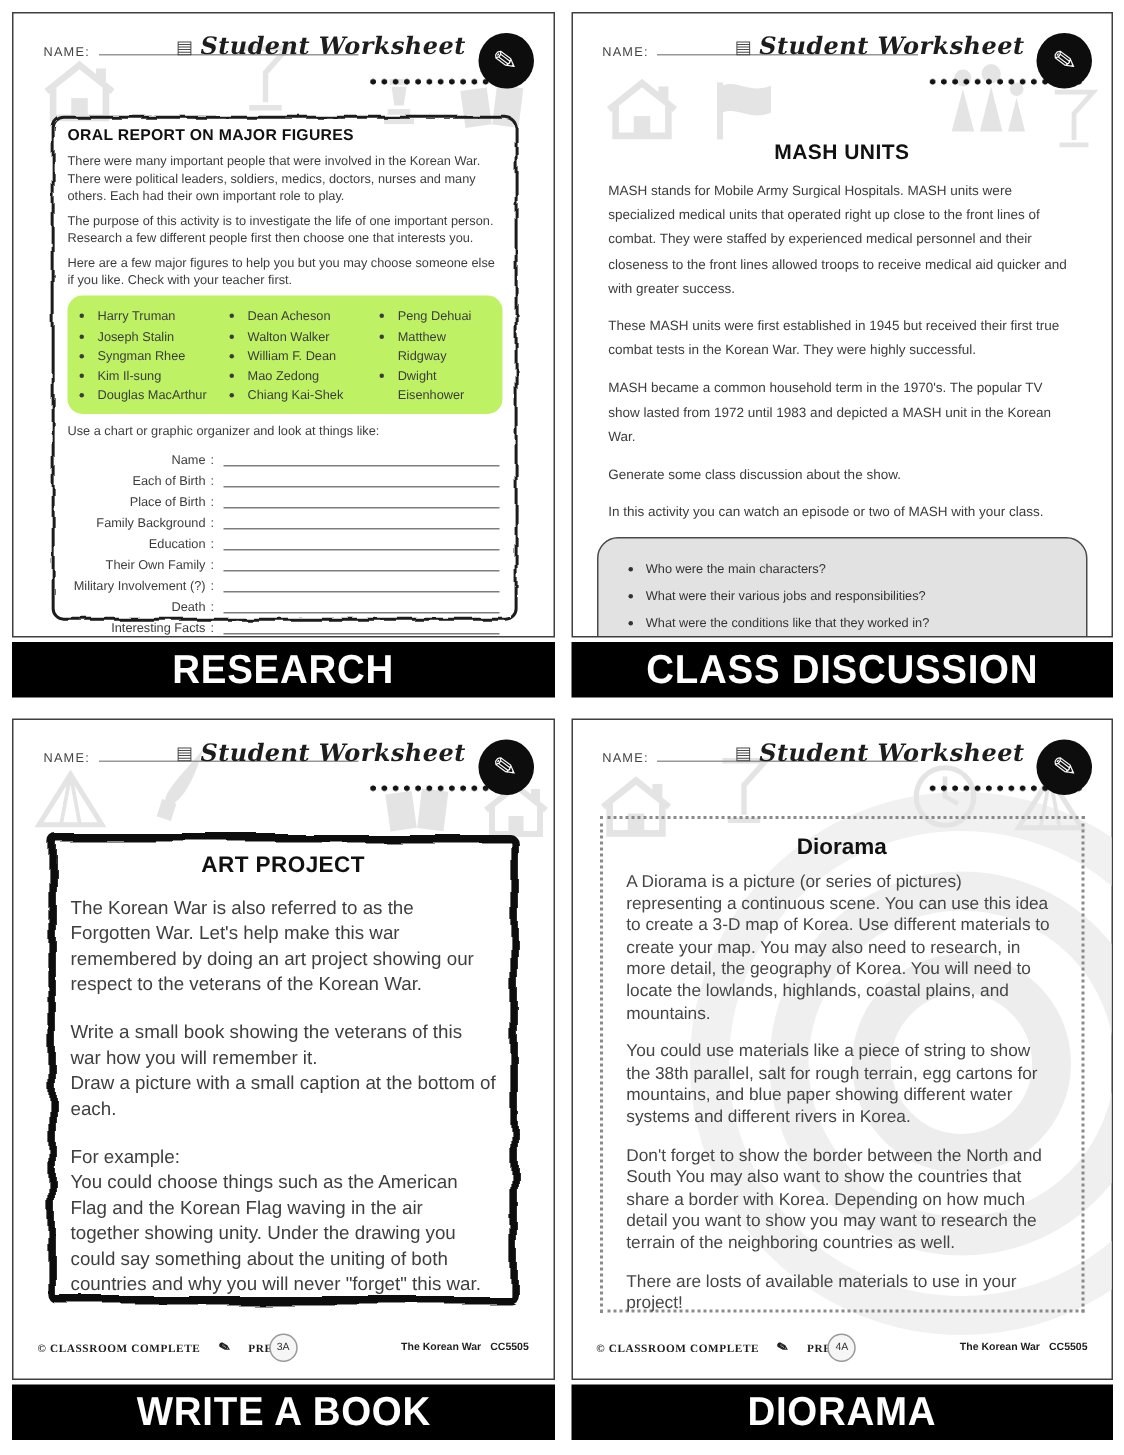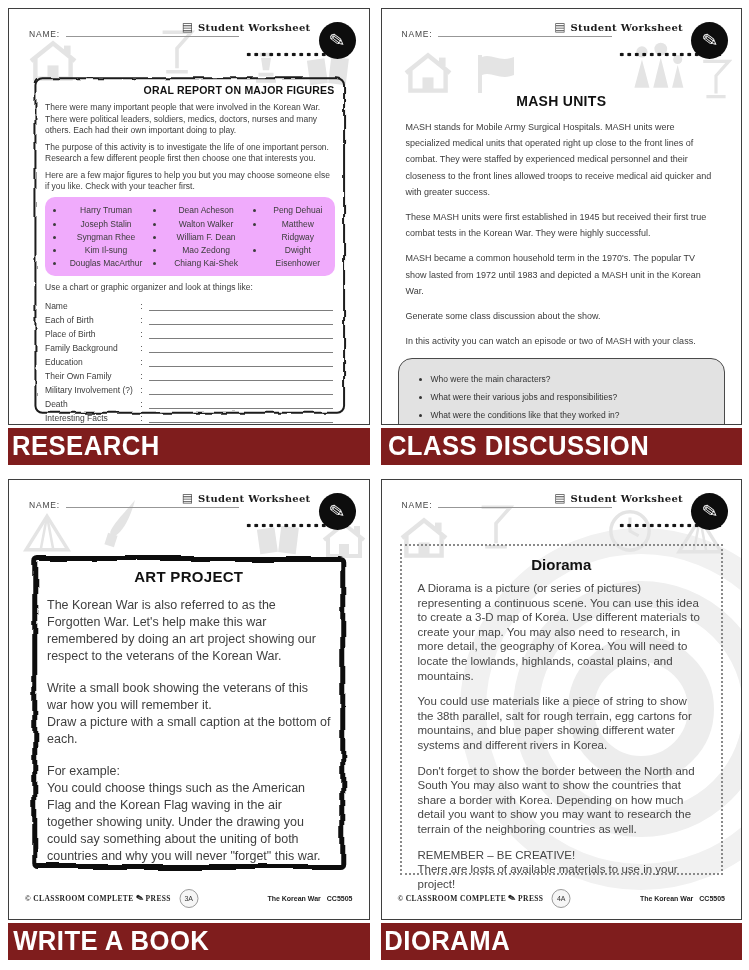--- a/index.html
+++ b/index.html
@@ -1,47 +1,47 @@
 <!DOCTYPE html>
 <html><head>
 <meta charset="utf-8">
 <style>
   html,body{margin:0;padding:0;background:#ffffff;}
   body{width:749px;height:970px;overflow:hidden;font-family:"Liberation Sans",sans-serif;color:#2b2b2b;position:relative;}
   .sheet-grid{position:absolute;inset:0;display:grid;grid-template-columns:1fr 1fr;grid-template-rows:457px 481px;column-gap:11px;row-gap:14px;padding:8px 7px 14px 8px;box-sizing:border-box;}
   .cell{display:flex;flex-direction:column;min-width:0;}
   .page{flex:1;background:#fff;border:1.5px solid #3f3f3f;position:relative;overflow:hidden;}
-  .banner{margin-top:3px;height:37px;background:#7f1d1d;color:#fff;display:flex;align-items:center;font-weight:700;font-size:27px;letter-spacing:.5px;}
+  .banner{margin-top:3px;height:37px;background:#000000;color:#fff;display:flex;align-items:center;justify-content:center;font-weight:700;font-size:27px;letter-spacing:.5px;}
   .banner span{transform:scaleX(.95);white-space:nowrap;}
 
   
   .hdr{position:absolute;left:0;right:0;top:0;height:60px;z-index:3;}
   .name-row{position:absolute;left:20px;top:16px;width:210px;display:flex;align-items:baseline;gap:6px;}
   .name-label{font-size:8.5px;letter-spacing:.8px;color:#444;}
   .name-line{flex:1;border-bottom:1px solid #979797;height:11px;}
   .brand{position:absolute;right:58px;top:12px;display:flex;align-items:center;gap:5px;}
   .brand-icon{font-size:12px;color:#4a4a4a;line-height:1;}
-  .brand-text{font-family:"DejaVu Serif",serif;font-weight:bold;font-size:10px;color:#1d1d1d;letter-spacing:.3px;}
+  .brand-text{font-family:"DejaVu Serif",serif;font-style:italic;font-weight:bold;font-size:16px;color:#1d1d1d;letter-spacing:.3px;}
   .dots{position:absolute;left:236px;right:18px;top:42px;height:7px;background-image:radial-gradient(circle,#141414 1.7px,transparent 2.1px);background-size:7.5px 7px;background-repeat:repeat-x;background-position:left center;}
   .pencil-badge{position:absolute;right:13px;top:13px;width:37px;height:37px;border-radius:50%;background:#0d0d0d;color:#fff;display:flex;align-items:center;justify-content:center;font-size:19px;z-index:4;}
   .pencil-badge span{transform:rotate(-8deg);}
 
   
   .wm{position:absolute;z-index:1;pointer-events:none;}
   .frame-svg{position:absolute;inset:0;width:100%;height:100%;overflow:visible;z-index:0;pointer-events:none;}
 
   
   .q1-box{position:absolute;left:20px;right:18px;top:63px;bottom:5px;z-index:2;padding:9px 16px 2px;box-sizing:border-box;font-size:8.5px;line-height:1.35;color:#3c3c3c;}
-  .q1-title{font-weight:700;font-size:10.5px;color:#111;letter-spacing:.2px;margin:2px 0 5px;text-align:right;}
+  .q1-title{font-weight:700;font-size:10.5px;color:#111;letter-spacing:.2px;margin:2px 0 5px;}
   .q1-box p{margin:0 0 5px;}
-  .fig-box{background:#f0abfc;border-radius:10px;padding:7px 4px 6px 2px;display:grid;grid-template-columns:1.2fr 1.2fr 1fr;margin:2px 0 6px;text-align:center;}
+  .fig-box{background:#bef264;border-radius:10px;padding:7px 4px 6px 2px;display:grid;grid-template-columns:1.2fr 1.2fr 1fr;margin:2px 0 6px;}
   .fig-box ul{margin:0;padding-left:18px;list-style:disc;}
   .fig-box li{line-height:1.55;color:#3c3c3c;}
   .frow{display:flex;align-items:flex-end;height:14px;}
-  .flabel{width:92px;}
+  .flabel{width:92px;text-align:right;}
   .fcolon{width:9px;text-align:center;}
   .fline{flex:1;border-bottom:1px solid #7d7d7d;margin:0 2px 2px 3px;}
   .q1-summary{margin-top:3px;}
 
   
   .q2-body{position:absolute;left:0;right:0;top:60px;bottom:0;z-index:2;padding:8px 24px 0;box-sizing:border-box;}
   .q2-title{text-align:center;font-weight:700;font-size:14px;color:#111;letter-spacing:.3px;margin:16px 0 10px;}
   .q2-body p{font-size:9px;line-height:1.8;margin:0 0 9px;color:#3c3c3c;}
   .q-box{background:#e2e2e2;border:1px solid #4a4a4a;border-radius:14px;padding:8px 16px;margin:2px -8px 0;}
   .q-box ul{margin:0;padding-left:16px;list-style:disc;}
@@ -54,21 +54,21 @@
   .q3-gap{height:15px;}
 
   
   .q4-box{position:absolute;left:18px;right:18px;top:64px;bottom:44px;z-index:2;border:2.5px dotted #8a8a8a;padding:8px 16px;box-sizing:border-box;}
   .q4-title{text-align:center;font-weight:700;font-size:15px;color:#111;margin:2px 0 8px;}
   .q4-box p{font-size:11.5px;line-height:1.27;margin:0;color:#464646;}
   .q4-gap{height:11px;}
 
   
   .pfoot{position:absolute;left:16px;right:16px;bottom:12px;height:18px;z-index:3;display:flex;align-items:center;}
-  .foot-left{display:flex;align-items:center;gap:2px;font-family:"Liberation Serif",serif;font-weight:bold;font-size:7.5px;letter-spacing:.4px;color:#1d1d1d;}
+  .foot-left{display:flex;align-items:center;gap:12px;font-family:"Liberation Serif",serif;font-weight:bold;font-size:7.5px;letter-spacing:.4px;color:#1d1d1d;}
   .foot-pencil{font-size:9px;transform:rotate(-15deg);}
   .foot-page{position:absolute;left:50%;transform:translateX(-50%);width:17px;height:17px;border:1px solid #9a9a9a;border-radius:50%;display:flex;align-items:center;justify-content:center;font-size:7px;color:#333;background:#f6f6f6;}
   .foot-right{margin-left:auto;font-size:7px;font-weight:bold;color:#1d1d1d;display:flex;gap:6px;}
 
   .rings{position:absolute;right:-70px;bottom:20px;z-index:0;pointer-events:none;}
 </style>
 </head>
 <body>
 
 <div class="sheet-grid">
@@ -114,21 +114,21 @@
         <svg class="frame-svg">
           <defs>
               <filter id="f-wavy" x="-10%" y="-10%" width="120%" height="120%">
                 <feTurbulence type="fractalNoise" baseFrequency="0.09 0.11" numOctaves="1" seed="6" result="n"></feTurbulence>
                 <feDisplacementMap in="SourceGraphic" in2="n" scale="4"></feDisplacementMap>
               </filter>
             </defs>
           <rect x="2%" y="1.8%" width="96%" height="96.4%" rx="7" fill="none" stroke="#1c1c1c" stroke-width="2" filter="url(#f-wavy)"></rect>
         </svg>
         <div class="q1-title">ORAL REPORT ON MAJOR FIGURES</div>
-        <p>There were many important people that were involved in the Korean War. There were political leaders, soldiers, medics, doctors, nurses and many others. Each had their own important doing to play.</p>
+        <p>There were many important people that were involved in the Korean War. There were political leaders, soldiers, medics, doctors, nurses and many others. Each had their own important role to play.</p>
         <p>The purpose of this activity is to investigate the life of one important person. Research a few different people first then choose one that interests you.</p>
         <p>Here are a few major figures to help you but you may choose someone else if you like. Check with your teacher first.</p>
         <div class="fig-box">
           <ul>
             <li>Harry Truman</li>
             <li>Joseph Stalin</li>
             <li>Syngman Rhee</li>
             <li>Kim Il-sung</li>
             <li>Douglas MacArthur</li>
           </ul>
@@ -378,21 +378,20 @@
         </svg>
 
       <div class="q4-box">
         <div class="q4-title">Diorama</div>
         <p>A Diorama is a picture (or series of pictures) representing a continuous scene. You can use this idea to create a 3-D map of Korea. Use different materials to create your map. You may also need to research, in more detail, the geography of Korea. You will need to locate the lowlands, highlands, coastal plains, and mountains.</p>
         <div class="q4-gap"></div>
         <p>You could use materials like a piece of string to show the 38th parallel, salt for rough terrain, egg cartons for mountains, and blue paper showing different water systems and different rivers in Korea.</p>
         <div class="q4-gap"></div>
         <p>Don't forget to show the border between the North and South You may also want to show the countries that share a border with Korea. Depending on how much detail you want to show you may want to research the terrain of the neighboring countries as well.</p>
         <div class="q4-gap"></div>
-        <p>REMEMBER – BE CREATIVE!</p>
         <p>There are losts of available materials to use in your project!</p>
       </div>
 
       <div class="pfoot">
         <div class="foot-left">
           <span>© CLASSROOM COMPLETE</span>
           <span class="foot-pencil">✎</span>
           <span>PRESS</span>
         </div>
         <div class="foot-page">4A</div>

